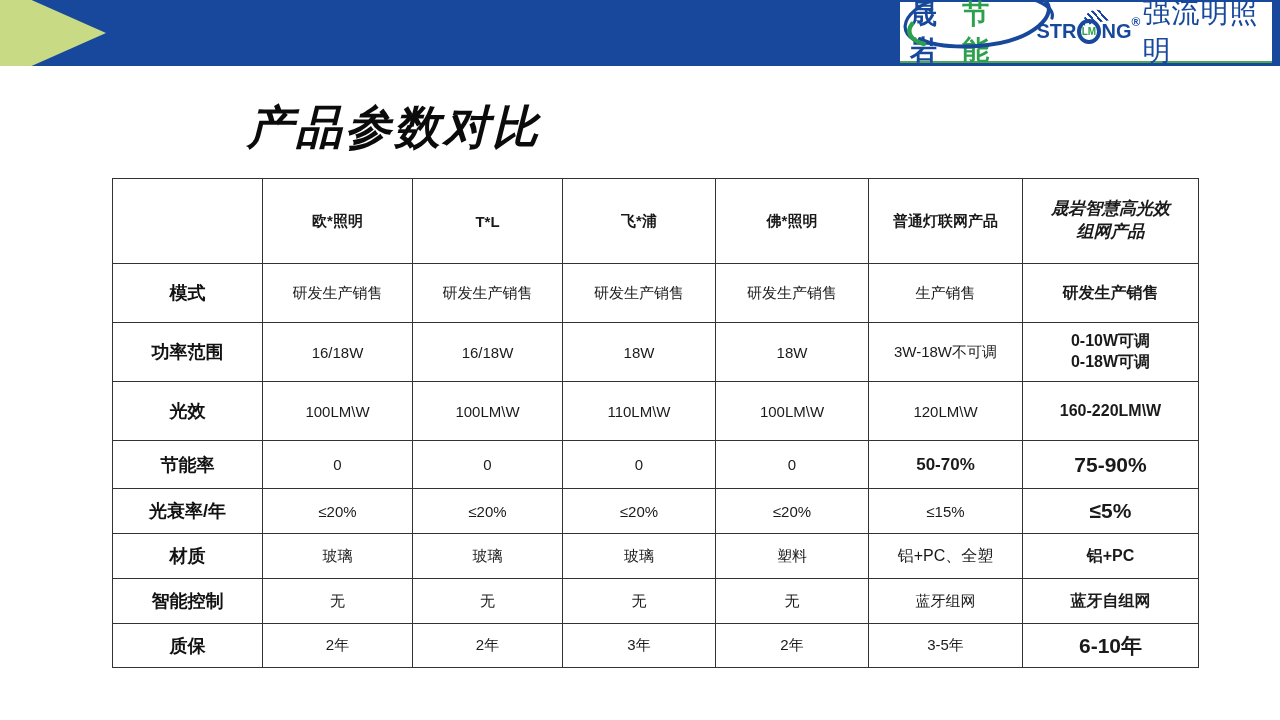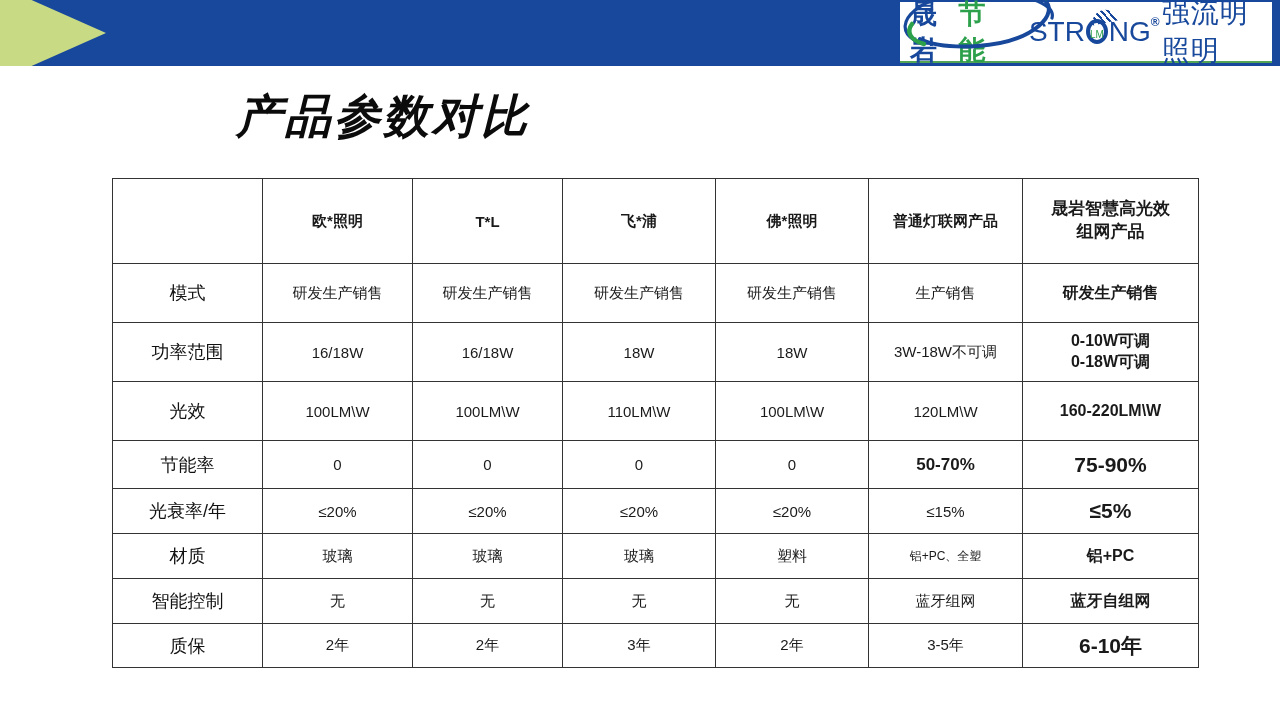--- a/index.html
+++ b/index.html
@@ -39,40 +39,40 @@
     background:#fff;border-bottom:2px solid var(--underline-green);
     display:flex;align-items:center;gap:12px;padding-left:0;
   }
   
   .logo-sy{position:relative;display:flex;align-items:center;padding:4px 10px;}
   .logo-sy .sy-orbit{position:absolute;left:-6px;top:-4px;width:168px;height:62px;pointer-events:none;}
   .sy-blue{color:var(--logo-blue);font-size:27px;font-weight:bold;letter-spacing:1px;}
   .sy-green{color:var(--logo-green);font-size:27px;font-weight:bold;letter-spacing:1px;}
   
   .logo-strong{display:flex;align-items:center;color:var(--logo-blue);position:relative;}
-  .strong-txt{font-size:28px;font-weight:normal;letter-spacing:0;}
+  .strong-txt{font-size:20px;font-weight:bold;letter-spacing:0;}
   .lm-ring{
     position:relative;
     width:25px;height:25px;border:4px solid var(--logo-blue);border-radius:50%;
-    display:inline-flex;align-items:flex-end;justify-content:center;
-    color:var(--logo-green);font-size:10px;font-weight:normal;margin:0 1px;
+    display:inline-flex;align-items:center;justify-content:center;
+    color:var(--logo-green);font-size:10px;font-weight:bold;margin:0 1px;
     background:#fff;
   }
   .rays{
     position:absolute;top:-13px;left:1px;width:26px;height:13px;
     background:repeating-linear-gradient(60deg,var(--logo-blue) 0 2px,transparent 2px 5px);
     border-radius:50% 50% 0 0/100% 100% 0 0;
     transform:rotate(-12deg);
   }
   .reg-mark{font-size:12px;vertical-align:top;position:relative;top:-10px;font-weight:bold;}
   .strong-cn{font-size:28px;color:var(--logo-blue);font-weight:500;letter-spacing:1px;margin-left:2px;}
 
   
   .page-title{
-    position:absolute;left:232px;top:82px;margin:4px;
+    position:absolute;left:232px;top:82px;margin:15px;
     font-size:46px;font-style:italic;font-weight:bold;color:#0b0b0b;
     letter-spacing:3px;white-space:nowrap;
   }
 
   
   table.cmp{
     position:absolute;left:112px;top:178px;width:1086px;
     border-collapse:collapse;table-layout:fixed;background:#fff;
   }
   table.cmp th,table.cmp td{
@@ -82,30 +82,30 @@
     overflow:hidden;
   }
   thead tr{height:85px;}
   tbody tr:nth-child(1){height:59px;}
   tbody tr:nth-child(2){height:59px;}
   tbody tr:nth-child(3){height:59px;}
   tbody tr:nth-child(4){height:48px;padding-left:25px;}
   tbody tr:nth-child(5),tbody tr:nth-child(6),tbody tr:nth-child(7){height:45px;}
   tbody tr:nth-child(8),tbody tr:nth-child(9){height:44px;}
   thead th{font-size:17px;font-weight:bold;color:#111;}
-  tbody th.row-label{font-size:18px;font-weight:normal;color:#111;text-align:center;}
+  tbody th.row-label{font-size:18px;font-weight:bold;color:#111;text-align:center;}
   .pre{white-space:pre-line;line-height:1.3;}
   .accent{color:var(--accent-orange);font-weight:bold;}
-  thead th.accent{font-size:17px;line-height:1.35;}
+  thead th.accent{font-size:17px;line-height:1.35;font-style:italic;}
   td.accent.md{font-size:16px;}
   td.accent.lg{font-size:21px;}
   td.accent.plain{font-weight:normal;font-size:15px;}
   
   tbody tr:nth-child(4) td:nth-child(6){font-weight:bold;font-size:17px;}
-  tbody tr:nth-child(6) td:nth-child(6){font-size:12px;margin-left:20px;}
+  tbody tr:nth-child(6) td:nth-child(6){font-size:16px;margin-left:20px;}
 </style>
 </head>
 <body>
 
 <div class="slide">
 
   <header class="header-bar">
     <div class="header-arrow"></div>
 
     <div class="logo-panel">

